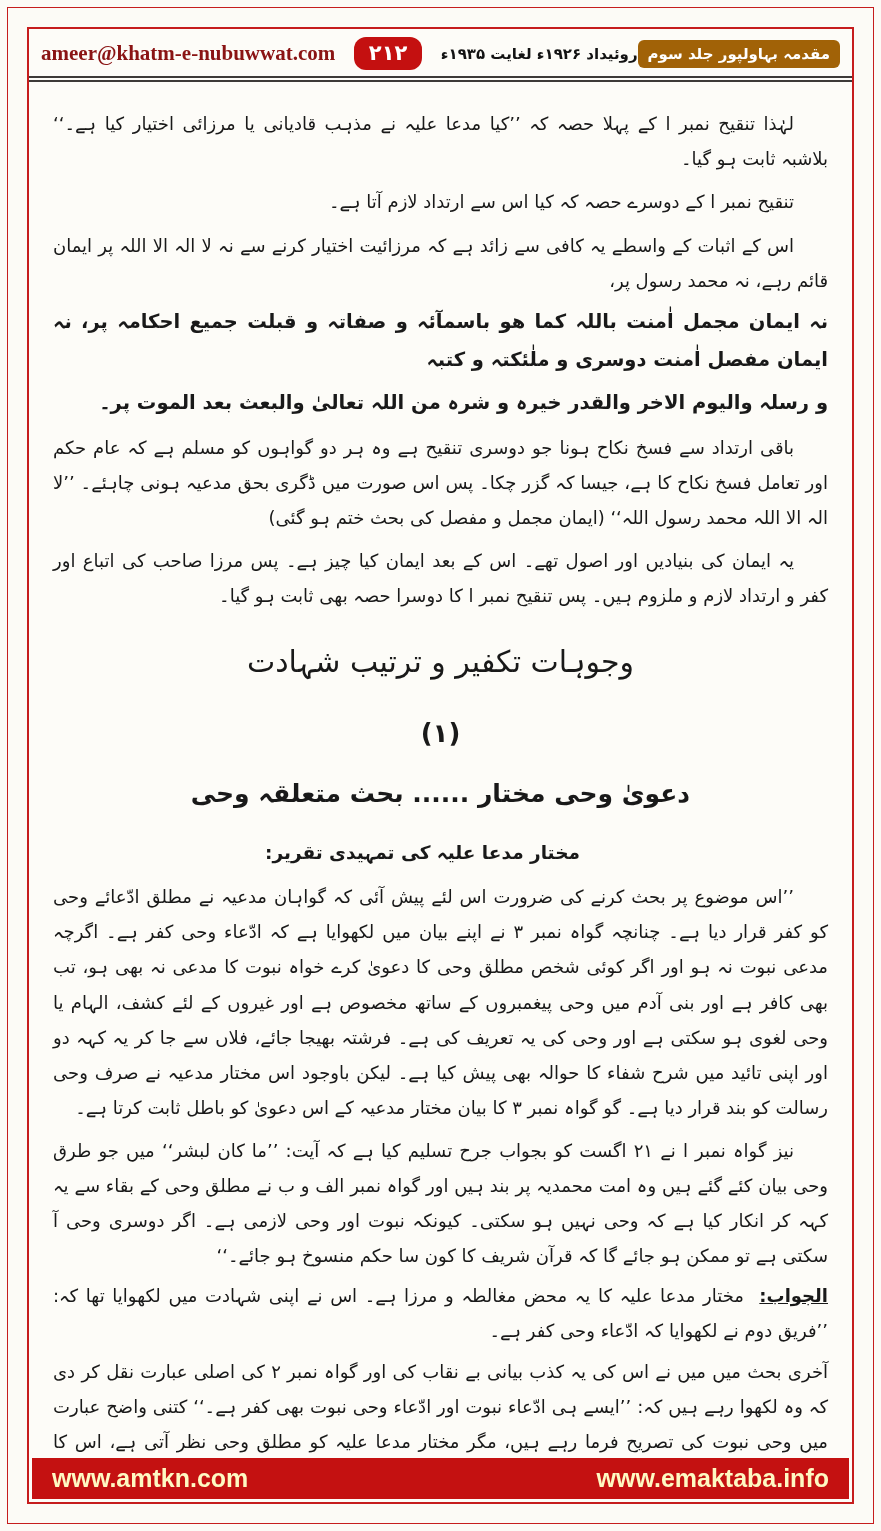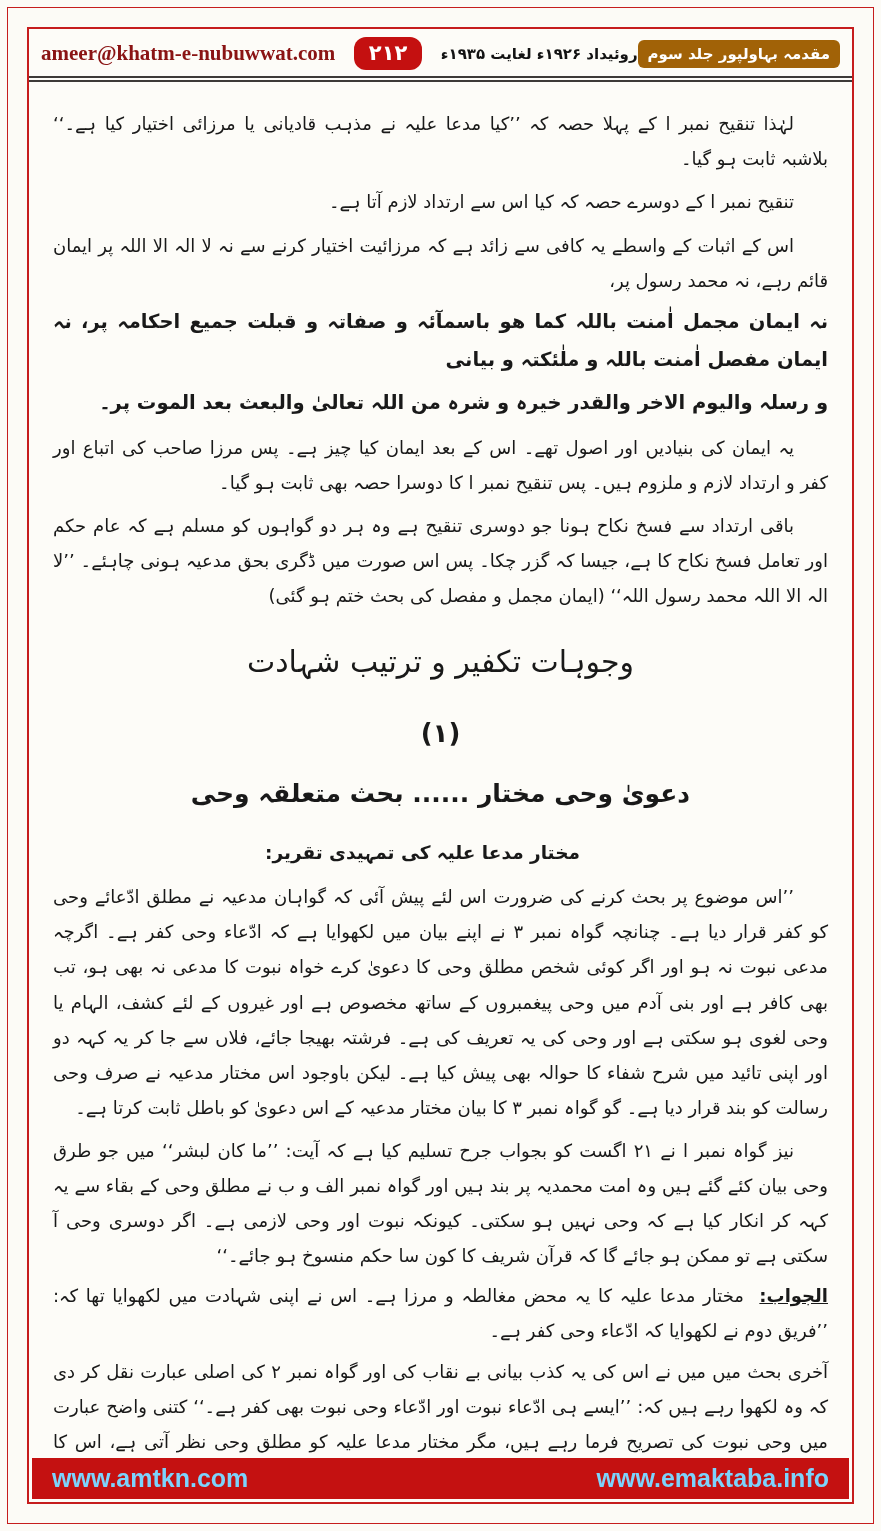--- a/index.html
+++ b/index.html
@@ -27,21 +27,21 @@
   .para{margin:0 0 5px;}
   .indent{text-indent:34px;margin-top:8px;}
   .arabic-bold{font-weight:bold;font-size:19.5px;}
   .h-main{text-align:center;font-weight:normal;font-size:30px;margin:20px 0 8px;text-indent:0;}
   .h-num{text-align:center;font-weight:bold;font-size:26px;margin:16px 0 12px;text-indent:0;}
   .h-sub{text-align:center;font-weight:bold;font-size:25px;margin:10px 0 16px;text-indent:0;}
   .speaker{text-align:center;font-weight:bold;font-size:18.5px;margin:0 36px 8px 0;text-indent:0;}
   .jawab{font-weight:bold;text-decoration:underline;}
 
   
-  .ftr{flex:0 0 auto;margin:3px;background:#c41111;color:#7dd3fc;
+  .ftr{flex:0 0 auto;margin:3px;background:#c41111;color:#fef9c3;
        display:flex;align-items:center;justify-content:space-between;
        padding:6px 20px;font-family:"Liberation Sans",sans-serif;
        font-weight:bold;font-size:25px;}
   .ftr span{white-space:nowrap;}
 </style>
 </head>
 <body>
 
 <div class="page">
   <div class="outerline">
@@ -53,24 +53,24 @@
         <span class="hdr-right">
           <span class="record">روئیداد ۱۹۲۶ء لغایت ۱۹۳۵ء</span>
           <span class="titlebadge">مقدمہ بہاولپور جلد سوم</span>
         </span>
       </header>
 
       <main class="docbody" dir="rtl">
         <p class="para indent">لہٰذا تنقیح نمبر ا کے پہلا حصہ کہ ’’کیا مدعا علیہ نے مذہب قادیانی یا مرزائی اختیار کیا ہے۔‘‘ بلاشبہ ثابت ہو گیا۔</p>
         <p class="para indent">تنقیح نمبر ا کے دوسرے حصہ کہ کیا اس سے ارتداد لازم آتا ہے۔</p>
         <p class="para indent">اس کے اثبات کے واسطے یہ کافی سے زائد ہے کہ مرزائیت اختیار کرنے سے نہ لا الہ الا اللہ پر ایمان قائم رہے، نہ محمد رسول پر،</p>
-        <p class="para arabic-bold">نہ ایمان مجمل اٰمنت باللہ کما ھو باسمآئہ و صفاتہ و قبلت جمیع احکامہ پر، نہ ایمان مفصل اٰمنت باللہ و ملٰئکتہ و بیانی</p>
+        <p class="para arabic-bold">نہ ایمان مجمل اٰمنت باللہ کما ھو باسمآئہ و صفاتہ و قبلت جمیع احکامہ پر، نہ ایمان مفصل اٰمنت دوسری و ملٰئکتہ و کتبہ</p>
         <p class="para arabic-bold">و رسلہ والیوم الاخر والقدر خیرہ و شرہ من اللہ تعالیٰ والبعث بعد الموت پر۔</p>
+        <p class="para indent">باقی ارتداد سے فسخ نکاح ہونا جو دوسری تنقیح ہے وہ ہر دو گواہوں کو مسلم ہے کہ عام حکم اور تعامل فسخ نکاح کا ہے، جیسا کہ گزر چکا۔ پس اس صورت میں ڈگری بحق مدعیہ ہونی چاہئے۔ ’’لا الہ الا اللہ محمد رسول اللہ‘‘ (ایمان مجمل و مفصل کی بحث ختم ہو گئی)</p>
         <p class="para indent">یہ ایمان کی بنیادیں اور اصول تھے۔ اس کے بعد ایمان کیا چیز ہے۔ پس مرزا صاحب کی اتباع اور کفر و ارتداد لازم و ملزوم ہیں۔ پس تنقیح نمبر ا کا دوسرا حصہ بھی ثابت ہو گیا۔</p>
-        <p class="para indent">باقی ارتداد سے فسخ نکاح ہونا جو دوسری تنقیح ہے وہ ہر دو گواہوں کو مسلم ہے کہ عام حکم اور تعامل فسخ نکاح کا ہے، جیسا کہ گزر چکا۔ پس اس صورت میں ڈگری بحق مدعیہ ہونی چاہئے۔ ’’لا الہ الا اللہ محمد رسول اللہ‘‘ (ایمان مجمل و مفصل کی بحث ختم ہو گئی)</p>
 
         <p class="para h-main">وجوہات تکفیر و ترتیب شہادت</p>
         <p class="para h-num">(۱)</p>
         <p class="para h-sub">دعویٰ وحی مختار ...... بحث متعلقہ وحی</p>
         <p class="para speaker">مختار مدعا علیہ کی تمہیدی تقریر:</p>
 
         <p class="para indent">’’اس موضوع پر بحث کرنے کی ضرورت اس لئے پیش آئی کہ گواہان مدعیہ نے مطلق ادّعائے وحی کو کفر قرار دیا ہے۔ چنانچہ گواہ نمبر ۳ نے اپنے بیان میں لکھوایا ہے کہ ادّعاء وحی کفر ہے۔ اگرچہ مدعی نبوت نہ ہو اور اگر کوئی شخص مطلق وحی کا دعویٰ کرے خواہ نبوت کا مدعی نہ بھی ہو، تب بھی کافر ہے اور بنی آدم میں وحی پیغمبروں کے ساتھ مخصوص ہے اور غیروں کے لئے کشف، الہام یا وحی لغوی ہو سکتی ہے اور وحی کی یہ تعریف کی ہے۔ فرشتہ بھیجا جائے، فلاں سے جا کر یہ کہہ دو اور اپنی تائید میں شرح شفاء کا حوالہ بھی پیش کیا ہے۔ لیکن باوجود اس مختار مدعیہ نے صرف وحی رسالت کو بند قرار دیا ہے۔ گو گواہ نمبر ۳ کا بیان مختار مدعیہ کے اس دعویٰ کو باطل ثابت کرتا ہے۔</p>
         <p class="para indent">نیز گواہ نمبر ا نے ۲۱ اگست کو بجواب جرح تسلیم کیا ہے کہ آیت: ’’ما کان لبشر‘‘ میں جو طرق وحی بیان کئے گئے ہیں وہ امت محمدیہ پر بند ہیں اور گواہ نمبر الف و ب نے مطلق وحی کے بقاء سے یہ کہہ کر انکار کیا ہے کہ وحی نہیں ہو سکتی۔ کیونکہ نبوت اور وحی لازمی ہے۔ اگر دوسری وحی آ سکتی ہے تو ممکن ہو جائے گا کہ قرآن شریف کا کون سا حکم منسوخ ہو جائے۔‘‘</p>
         <p class="para"><span class="jawab">الجواب:</span>&nbsp;&nbsp;<span>مختار مدعا علیہ کا یہ محض مغالطہ و مرزا ہے۔ اس نے اپنی شہادت میں لکھوایا تھا کہ: ’’فریق دوم نے لکھوایا کہ ادّعاء وحی کفر ہے۔</span></p>
         <p class="para">آخری بحث میں میں نے اس کی یہ کذب بیانی بے نقاب کی اور گواہ نمبر ۲ کی اصلی عبارت نقل کر دی کہ وہ لکھوا رہے ہیں کہ: ’’ایسے ہی ادّعاء نبوت اور ادّعاء وحی نبوت بھی کفر ہے۔‘‘ کتنی واضح عبارت میں وحی نبوت کی تصریح فرما رہے ہیں، مگر مختار مدعا علیہ کو مطلق وحی نظر آتی ہے، اس کا کوئی علاج نہیں۔</p>

